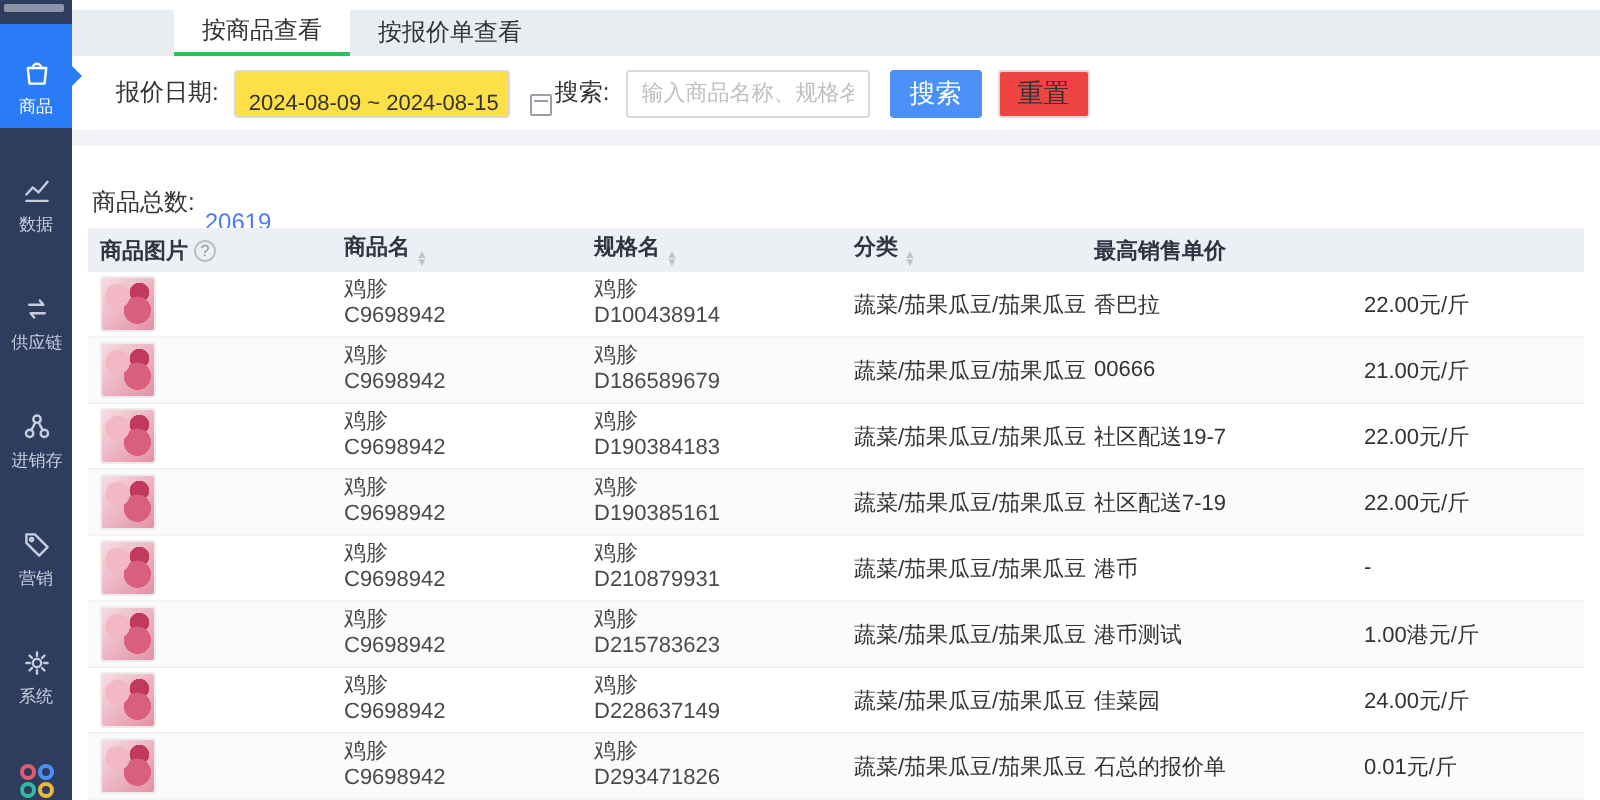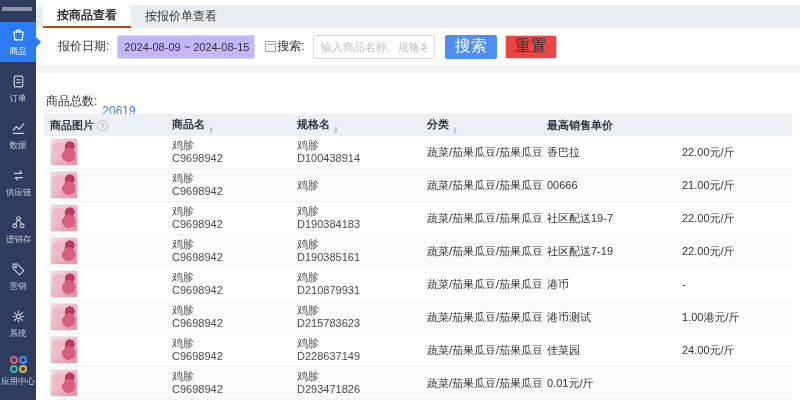--- a/index.html
+++ b/index.html
@@ -4,50 +4,50 @@
 <style>
   * { margin:0; padding:0; box-sizing:border-box; }
   html,body { width:800px; height:400px; overflow:hidden; }
   body { font-family:"Liberation Sans","DejaVu Sans",sans-serif; font-size:12px; color:#333; background:#f0f2f5; }
   .app { width:800px; height:400px; display:flex; }
 
   
   .sidebar { width:36px; background:#2e3c5e; color:#cdd4e0; display:flex; flex-direction:column; align-items:stretch; flex-shrink:0; position:relative; z-index:5; }
   .logo { height:14px; margin:2px 2px 6px 2px; display:flex; align-items:center; }
   .logo-smudge { width:30px; height:4px; background:rgba(255,255,255,.45); border-radius:1px; }
-  .sb-item { position:relative; display:flex; flex-direction:column; align-items:center; padding:4px 0 4px; margin-bottom:7px; cursor:pointer; }
+  .sb-item { position:relative; display:flex; flex-direction:column; align-items:center; padding:16px 0 4px; margin-bottom:7px; cursor:pointer; }
   .sb-item .sb-icon { width:17px; height:17px; display:block; color:#c6cedd; }
   .sb-item .sb-icon svg { width:17px; height:17px; display:block; }
   .sb-label { font-size:9px; margin-top:2px; color:#c6cedd; transform:scale(.95); white-space:nowrap; }
   .sb-item.active { background:#2a7cf6; }
   .sb-item.active .sb-label, .sb-item.active .sb-icon { color:#fff; }
   .sb-item.active::after { content:""; position:absolute; right:-5px; top:50%; margin-top:-5px; border-top:5px solid transparent; border-bottom:5px solid transparent; border-left:5px solid #2a7cf6; }
   .sb-bottom { margin-top:auto; margin-bottom:8px; }
   .app-circles { width:18px; height:18px; position:relative; }
   .app-circles i { position:absolute; width:8px; height:8px; border-radius:50%; border:2px solid; }
   .app-circles i:nth-child(1){ left:0; top:0; border-color:#e05c6e; }
   .app-circles i:nth-child(2){ right:0; top:0; border-color:#4a90f7; }
   .app-circles i:nth-child(3){ left:0; bottom:0; border-color:#35b8a2; }
   .app-circles i:nth-child(4){ right:0; bottom:0; border-color:#e8b93a; }
 
   
   .main { flex:1; display:flex; flex-direction:column; background:#f0f2f5; overflow:hidden; min-width:0; }
   .header-card { background:#fff; padding-top:5px; }
   .tabbar { height:23px; background:#e9edf2; display:flex; align-items:stretch; padding-left:7px; }
   .tab { padding:0 14px; display:flex; align-items:center; font-size:12px; color:#333; cursor:pointer; }
-  .tab.active { background:#fff; border-bottom:2px solid #c2410c; font-weight:bold; }
+  .tab.active { background:#fff; border-bottom:2px solid #22c55e; font-weight:normal;margin-left:44px; }
   .filterbar { height:37px; display:flex; align-items:center; padding-left:22px; }
   .flabel { color:#333; font-size:12px; margin-right:8px; }
-  .date-input { width:138px; height:24px; border:1px solid #d9d9d9; border-radius:2px; background:#c4b5fd; display:flex; align-items:center; padding:0 6px; font-size:11px; color:#333; margin-right:22px; cursor:pointer;gap:16px; }
+  .date-input { width:138px; height:24px; border:1px solid #d9d9d9; border-radius:2px; background:#fde047; display:flex; align-items:flex-end; padding:0 6px; font-size:11px; color:#333; margin-right:22px; cursor:pointer;gap:16px; }
   .date-text { flex:1; white-space:nowrap; }
   .cal-icon { width:11px; height:11px; border:1px solid #9aa0a8; border-radius:1px; position:relative; flex-shrink:0; }
   .cal-icon::before { content:""; position:absolute; left:1px; right:1px; top:2px; height:1px; background:#9aa0a8; }
   .search-input { width:122px; height:24px; border:1px solid #d9d9d9; border-radius:2px; padding:0 7px; font-size:11px; color:#333; outline:none; margin-right:10px; font-family:inherit; }
   .search-input::placeholder { color:#bfbfbf; }
-  .btn { height:24px; padding:0 9px; border-radius:2px; font-size:16px; cursor:pointer; font-family:Liberation Mono, monospace; }
+  .btn { height:24px; padding:0 9px; border-radius:2px; font-size:13px; cursor:pointer; font-family:Liberation Mono, monospace; }
   .btn-primary { background:#4a90f7; border:1px solid #4a90f7; color:#fff; margin-right:8px; }
   .btn-plain { background:#ef4444; border:1px solid #d9d9d9; color:#333; }
 
   .gap { height:8px; flex-shrink:0; }
 
   .table-card { background:#fff; flex:1; padding:16px 8px; overflow:hidden; display:flex; flex-direction:column; }
   .summary { height:25px; display:flex; align-items:center; font-size:12px; padding-left:2px; flex-shrink:0; }
   .summary .cnt { color:#4a7cf5; margin-left:5px;margin-top:19px; }
 
   .thead { display:flex; background:#eceff4; height:22px; align-items:center; font-size:11px; font-weight:bold; color:#2f3542; flex-shrink:0; }
@@ -89,30 +89,20 @@
             <svg viewBox="0 0 24 24" fill="none" stroke="currentColor" stroke-width="1.7" stroke-linecap="round" stroke-linejoin="round">
               <path d="M5.5 8.5h13l-1.2 11h-10.6z"></path>
               <path d="M9 8.5a3 3 0 0 1 6 0"></path>
             </svg>
           </span>
           <span class="sb-label">商品</span>
         </div>
         <div class="sb-item">
           <span class="sb-icon">
             <svg viewBox="0 0 24 24" fill="none" stroke="currentColor" stroke-width="1.7" stroke-linecap="round" stroke-linejoin="round">
-              <rect x="6" y="4.5" width="12" height="15" rx="2"></rect>
-              <line x1="9.5" y1="9.5" x2="14.5" y2="9.5"></line>
-              <line x1="9.5" y1="13.5" x2="14.5" y2="13.5"></line>
-            </svg>
-          </span>
-          <span class="sb-label">订单</span>
-        </div>
-        <div class="sb-item">
-          <span class="sb-icon">
-            <svg viewBox="0 0 24 24" fill="none" stroke="currentColor" stroke-width="1.7" stroke-linecap="round" stroke-linejoin="round">
               <polyline points="4.5,14.5 9,9.5 13,13 19.5,5.5"></polyline>
               <line x1="4.5" y1="19" x2="19.5" y2="19"></line>
             </svg>
           </span>
           <span class="sb-label">数据</span>
         </div>
         <div class="sb-item">
           <span class="sb-icon">
             <svg viewBox="0 0 24 24" fill="none" stroke="currentColor" stroke-width="1.7" stroke-linecap="round" stroke-linejoin="round">
               <path d="M6.5 9h10l-2.5-3"></path>
@@ -225,20 +215,21 @@
           <div class="trow">
             <div class="col c1">
               <div class="thumb pink"></div>
             </div>
             <div class="col c2 two-line">
               <div>鸡胗</div>
               <div>C9698942</div>
             </div>
             <div class="col c3 two-line">
               <div>鸡胗</div>
+              <div>D186589679</div>
             </div>
             <div class="col c4">蔬菜/茄果瓜豆/茄果瓜豆</div>
             <div class="col c5">00666</div>
             <div class="col c6">21.00元/斤</div>
           </div>
           <div class="trow">
             <div class="col c1">
               <div class="thumb pink"></div>
             </div>
             <div class="col c2 two-line">
@@ -323,20 +314,21 @@
             </div>
             <div class="col c2 two-line">
               <div>鸡胗</div>
               <div>C9698942</div>
             </div>
             <div class="col c3 two-line">
               <div>鸡胗</div>
               <div>D293471826</div>
             </div>
             <div class="col c4">蔬菜/茄果瓜豆/茄果瓜豆</div>
+            <div class="col c5">石总的报价单</div>
             <div class="col c6">0.01元/斤</div>
           </div>
           <div class="trow">
             <div class="col c1">
               <div class="thumb yellow"></div>
             </div>
             <div class="col c2 two-line">
               <div>6669</div>
               <div></div>
             </div>

